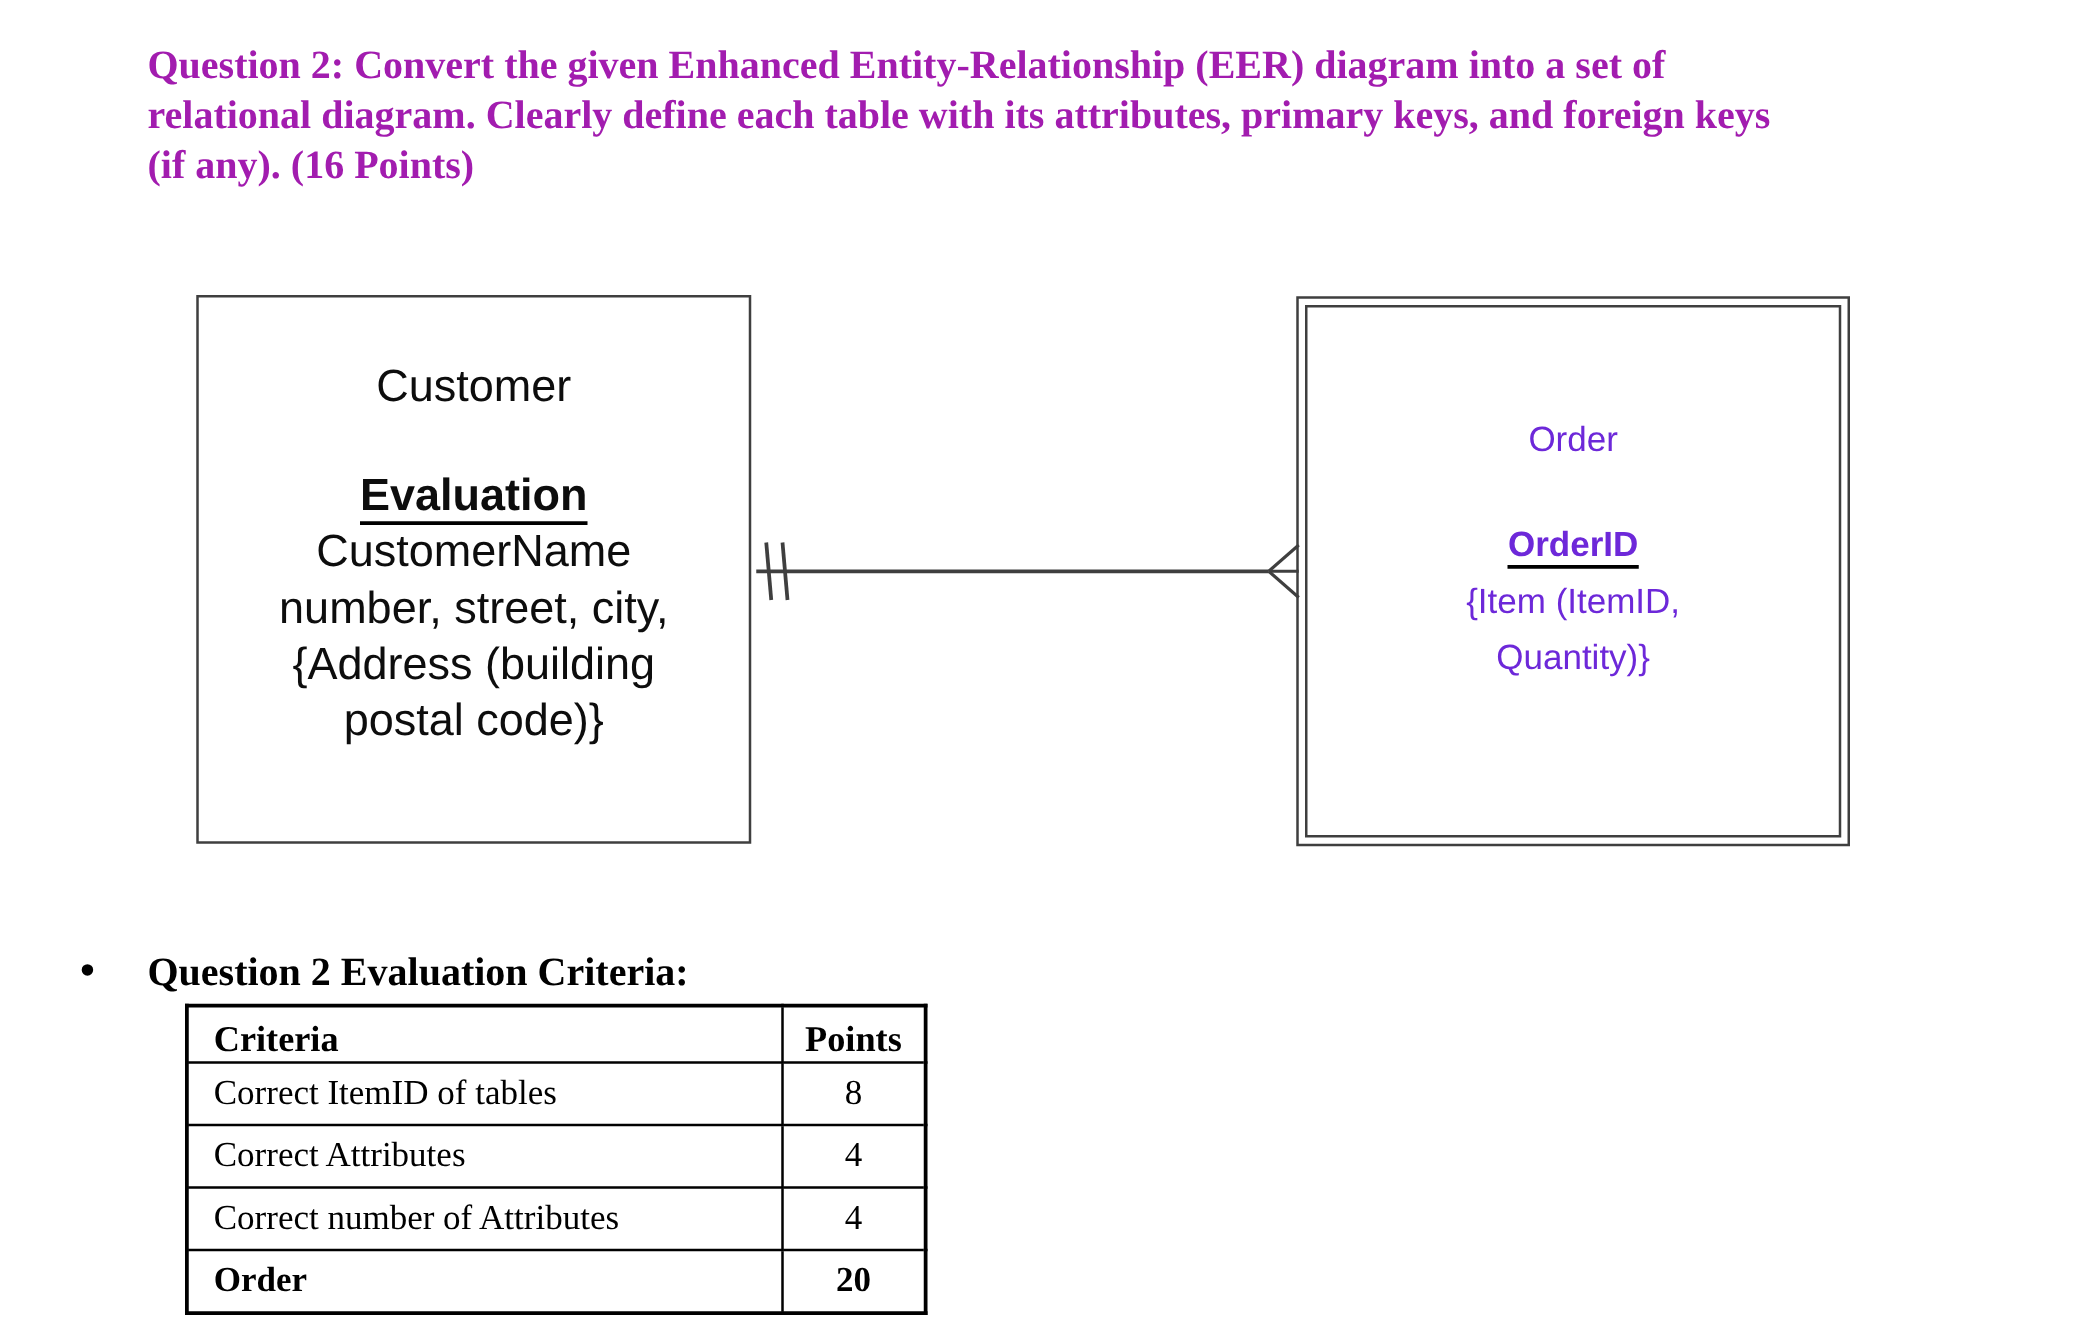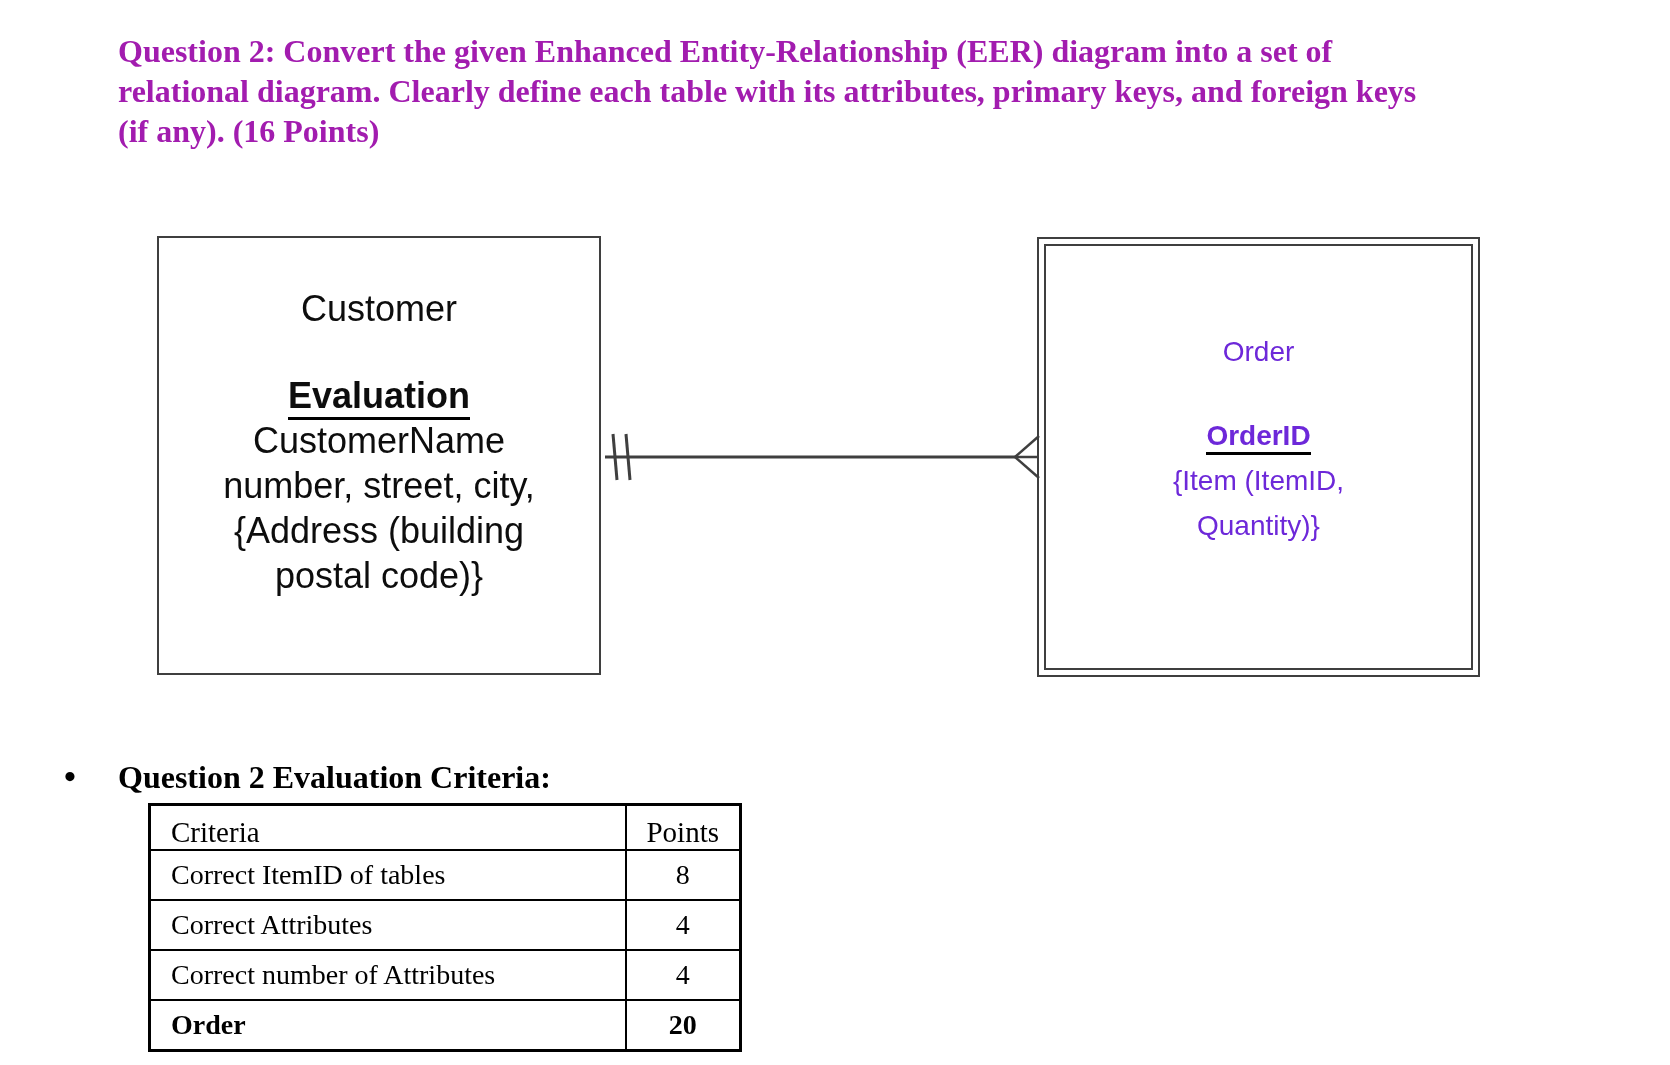--- a/index.html
+++ b/index.html
@@ -121,21 +121,21 @@
   }
   .criteria-table, .criteria-table th, .criteria-table td {
     border: 2px solid #000000;
   }
   .criteria-table { border-width: 3px; }
   .col-criteria { width: 476px; }
   .col-points   { width: 115px; }
   .criteria-table th {
     height: 43px;
     font-size: 29px;
-    font-weight: normal;
+    font-weight: bold;
     text-align: left;
     padding: 0 0 0 20px;
     vertical-align: bottom;
   }
   .criteria-table th.points-cell {
     text-align: center;
     padding: 0;
   }
   .criteria-table td {
     height: 48px;

